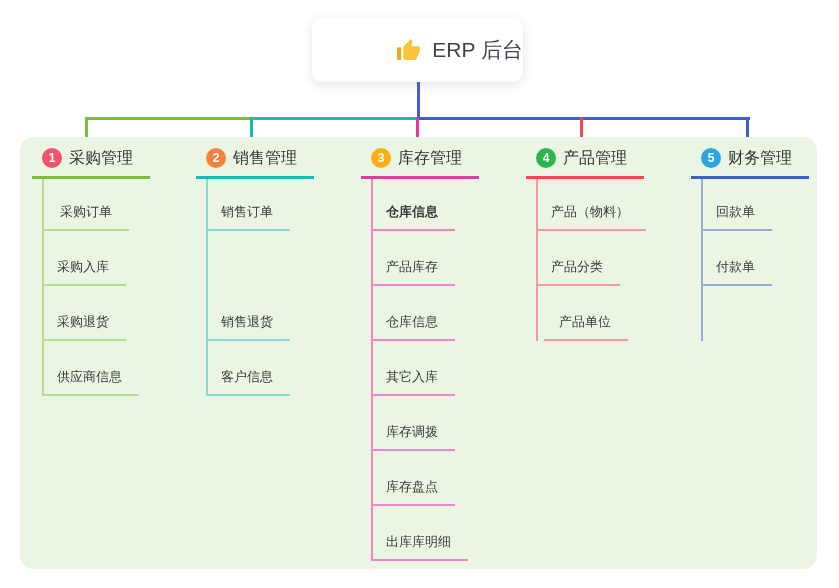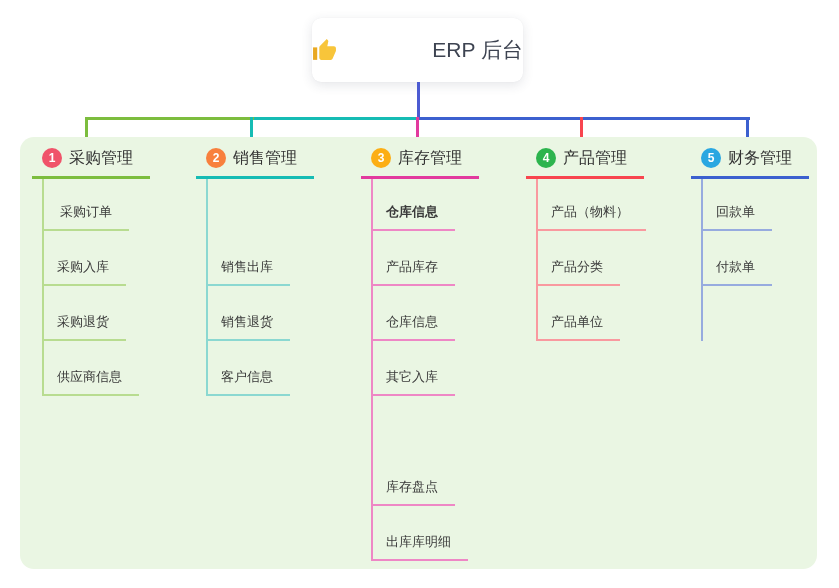--- a/index.html
+++ b/index.html
@@ -6,21 +6,21 @@
   body { background:#ffffff; }
   .stage{
     position:relative; width:839px; height:588px; background:#ffffff;
     font-family:"Liberation Sans","DejaVu Sans",sans-serif; overflow:hidden;
   }
   
   .root-card{
     position:absolute; left:312px; top:18px; width:211px; height:64px;
     background:#ffffff; border-radius:9px;
     box-shadow:0 3px 12px rgba(40,50,70,.12), 0 0 1px rgba(40,50,70,.08);
-    display:flex; align-items:center; justify-content:space-between; gap:11px;
+    display:flex; align-items:center; justify-content:flex-end; gap:11px;
     font-size:21px; font-weight:500; color:#3d4351; cursor:pointer;
   }
   .root-card svg{ width:25px; height:25px; flex:0 0 auto; }
   
   .line{ position:absolute; }
   .stem   { left:417px; top:82px;  width:3px;  height:38px; }
   .h-left1{ left:86px;  top:117px; width:168px; height:3px; }
   .h-left2{ left:254px; top:117px; width:164px; height:3px; }
   .h-right{ left:420px; top:117px; width:330px; height:3px; }
   .drop   { top:117px; width:3px; height:27px; }
@@ -107,22 +107,22 @@
     </div>
   <div class="child cx-1 row-4" style="border-bottom-color: rgb(184, 220, 144); align-items: flex-end;">
       <span>供应商信息</span>
     </div>
 
   <div class="branch-header bh-2" style="border-bottom-color: rgb(22, 188, 180);">
     <span class="badge" style="background-color: rgb(248, 128, 61);">2</span>
     <span>销售管理</span>
   </div>
   <div class="vline vl-2" style="background-color: rgb(139, 216, 209);"></div>
-  <div class="child cx-2 row-2" style="border-bottom-color: rgb(139, 216, 209);">
-      <span>销售出库</span>
+  <div class="child cx-2 row-1" style="border-bottom-color: rgb(139, 216, 209);">
+      <span>销售订单</span>
     </div>
   <div class="child cx-2 row-3" style="border-bottom-color: rgb(139, 216, 209);">
       <span>销售退货</span>
     </div>
   <div class="child cx-2 row-4" style="border-bottom-color: rgb(139, 216, 209);">
       <span>客户信息</span>
     </div>
 
   <div class="branch-header bh-3" style="border-bottom-color: rgb(226, 58, 158);">
     <span class="badge" style="background-color: rgb(252, 174, 21);">3</span>
@@ -134,39 +134,42 @@
     </div>
   <div class="child cx-3 row-2" style="border-bottom-color: rgb(238, 135, 197);">
       <span>产品库存</span>
     </div>
   <div class="child cx-3 row-3" style="border-bottom-color: rgb(238, 135, 197);">
       <span>仓库信息</span>
     </div>
   <div class="child cx-3 row-4" style="border-bottom-color: rgb(238, 135, 197);">
       <span>其它入库</span>
     </div>
+  <div class="child cx-3 row-5" style="border-bottom-color: rgb(238, 135, 197);">
+      <span>库存调拨</span>
+    </div>
   <div class="child cx-3 row-6" style="border-bottom-color: rgb(238, 135, 197);">
       <span>库存盘点</span>
     </div>
   <div class="child cx-3 row-7" style="border-bottom-color: rgb(238, 135, 197);">
       <span>出库库明细</span>
     </div>
 
   <div class="branch-header bh-4" style="border-bottom-color: rgb(248, 69, 79);">
     <span class="badge" style="background-color: rgb(45, 180, 78);">4</span>
     <span>产品管理</span>
   </div>
   <div class="vline vl-4" style="background-color: rgb(249, 153, 159);"></div>
   <div class="child cx-4 row-1" style="border-bottom-color: rgb(249, 153, 159);">
       <span>产品（物料）</span>
     </div>
   <div class="child cx-4 row-2" style="border-bottom-color: rgb(249, 153, 159); text-align: center;">
       <span>产品分类</span>
     </div>
-  <div class="child cx-4 row-3" style="border-bottom-color: rgb(249, 153, 159);">
+  <div class="child cx-4 row-3" style="border-bottom-color: rgb(249, 153, 159); margin-left: 8px;">
       <span>产品单位</span>
     </div>
 
   <div class="branch-header bh-5" style="border-bottom-color: rgb(60, 96, 207);">
     <span class="badge" style="background-color: rgb(42, 167, 225);">5</span>
     <span>财务管理</span>
   </div>
   <div class="vline vl-5" style="background-color: rgb(151, 171, 223);"></div>
   <div class="child cx-5 row-1" style="border-bottom-color: rgb(151, 171, 223);">
       <span>回款单</span>

